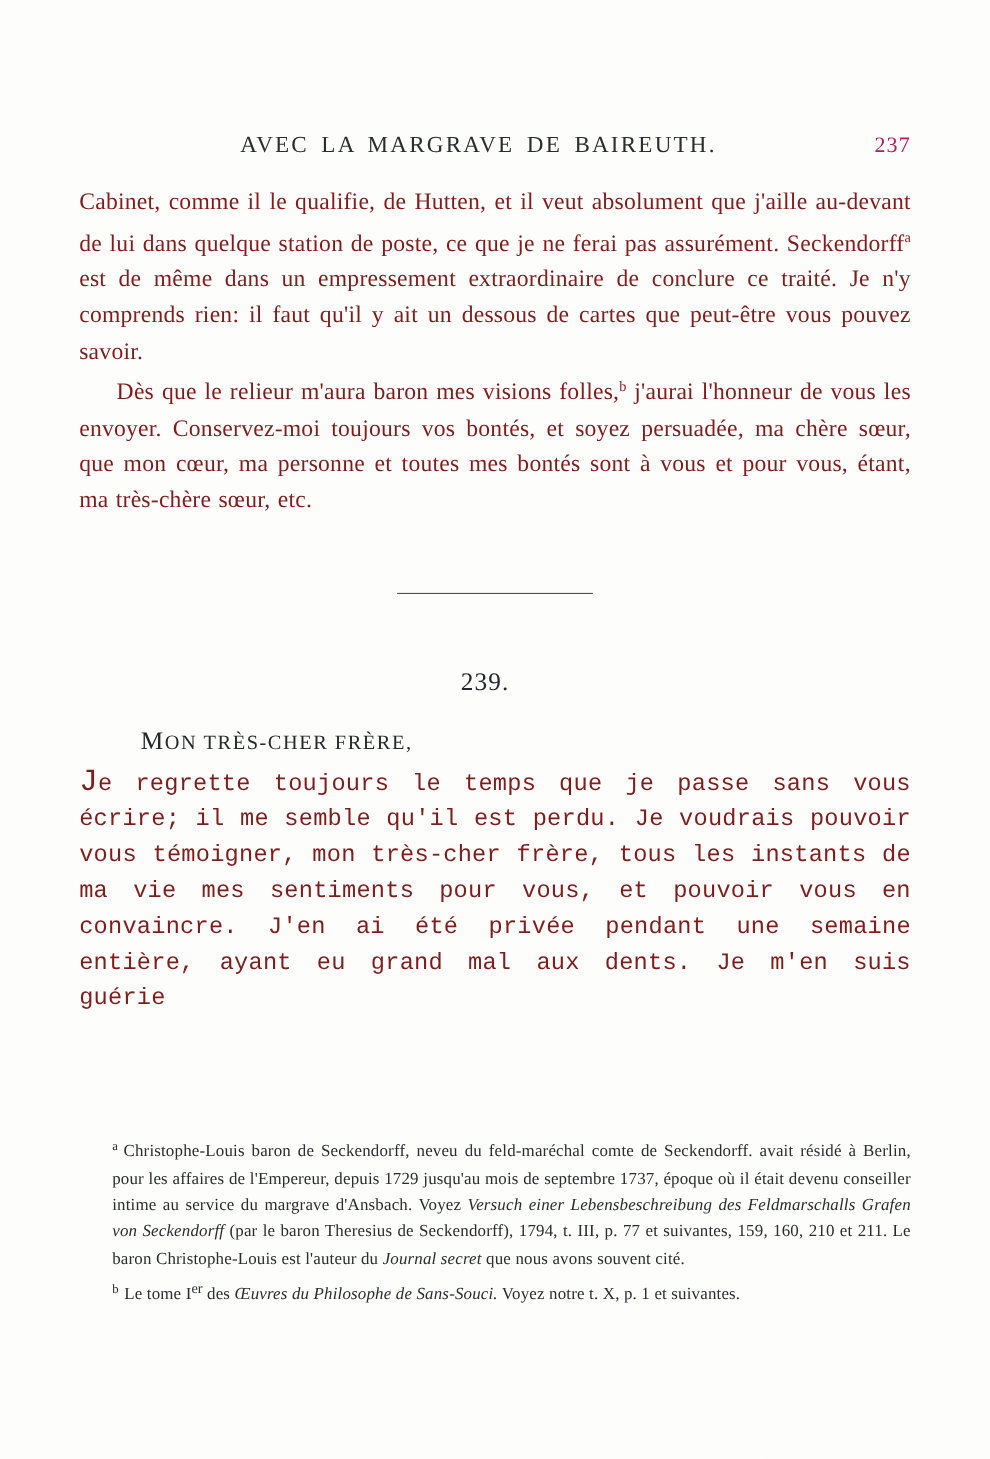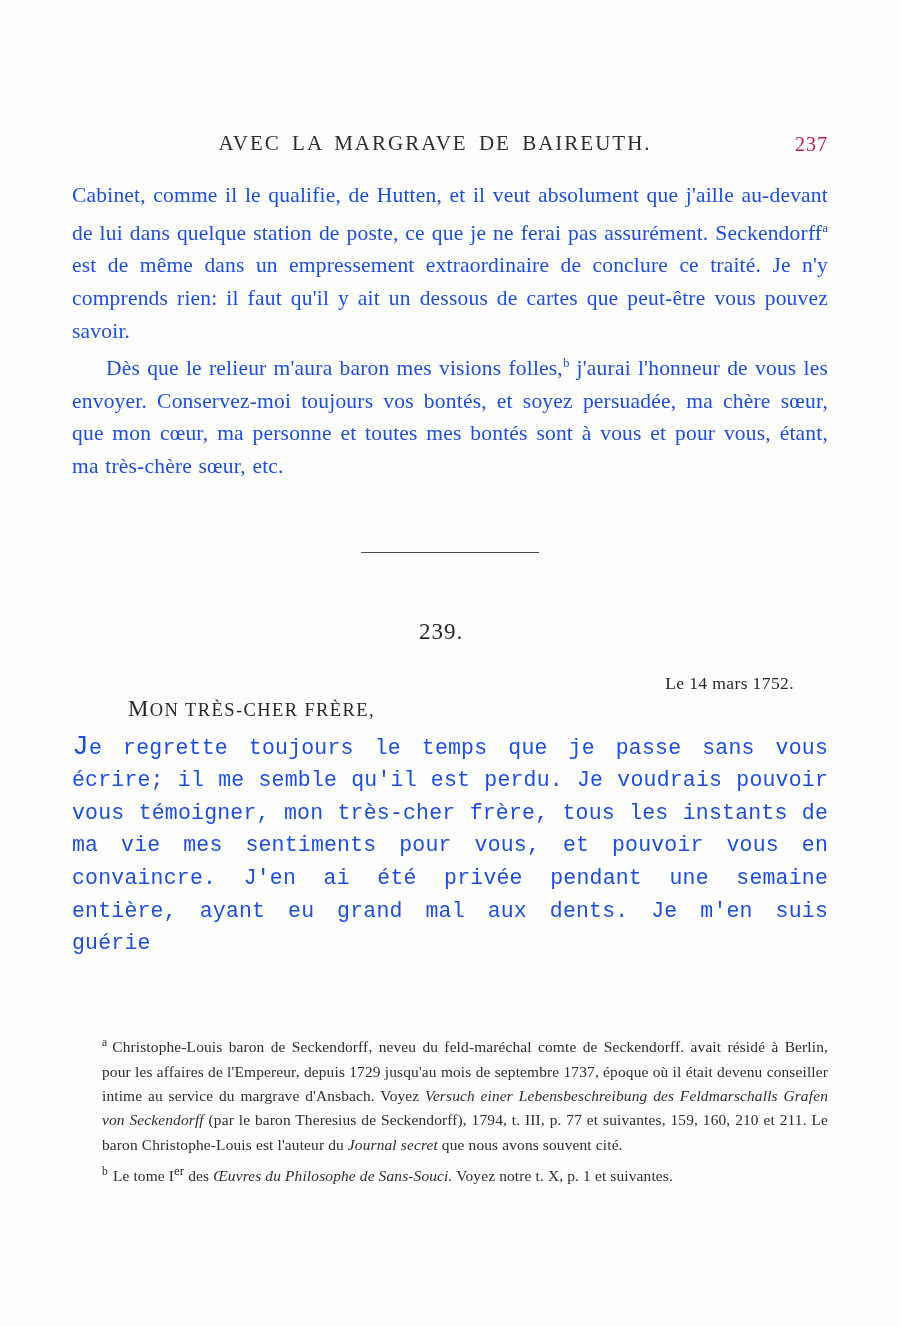--- a/index.html
+++ b/index.html
@@ -18,21 +18,21 @@
   .page {
     position: absolute;
     left: 0; top: 0;
     width: 900px;
     height: 1326px;
     background: #fdfdfb;
   }
   .content {
     position: absolute;
     left: 72px;
-    top: 131px;
+    top: 119px;
     width: 756px;
   }
   
   .runhead {
     display: flex;
     align-items: baseline;
     justify-content: center;
     position: relative;
     height: 34px;
     margin-bottom: 14px;
@@ -52,21 +52,21 @@
     font-size: 20px;
     letter-spacing: 1px;
     color: #be185d;
   }
   
   p.body {
     font-size: 21.5px;
     line-height: 32.6px;
     text-align: justify;
     margin: 0;
-    color: #1d4ed8;
+    color: #7f1d1d;
     letter-spacing: 0.2px;
     word-spacing: 1px;
   }
   p.body.indent { text-indent: 34px; }
   .sup {
     font-size: 13px;
     vertical-align: super;
     letter-spacing: 0;
   }
   
@@ -159,21 +159,20 @@
     <p class="body indent"><span>Dès que le relieur m'aura baron mes visions folles,</span><span class="sup">b</span> <span>j'aurai l'honneur de vous les envoyer. Conservez-moi toujours vos bontés, et soyez persuadée, ma chère sœur, que mon cœur, ma personne et toutes mes bontés sont à vous et pour vous, étant, ma très-chère sœur, etc.</span></p>
 
     <div class="rule-wrap">
       <span class="rule"></span>
     </div>
 
     <div class="letter-head">
       <span class="letter-num">239.</span>
     </div>
 
-    <div class="date-line">Le 14 mars 1752.</div>
 
     <div class="salutation"><span class="cap">M</span><span>ON TRÈS-CHER FRÈRE,</span></div>
 
     <p class="body dropcapline"><span class="dropcap">J</span><span>e regrette toujours le temps que je passe sans vous écrire; il me semble qu'il est perdu. Je voudrais pouvoir vous témoigner, mon très-cher frère, tous les instants de ma vie mes sentiments pour vous, et pouvoir vous en convaincre. J'en ai été privée pendant une semaine entière, ayant eu grand mal aux dents. Je m'en suis guérie</span></p>
 
   </div>
 
   <div class="footnotes">
 
     <p class="fn fn-first-indent">

